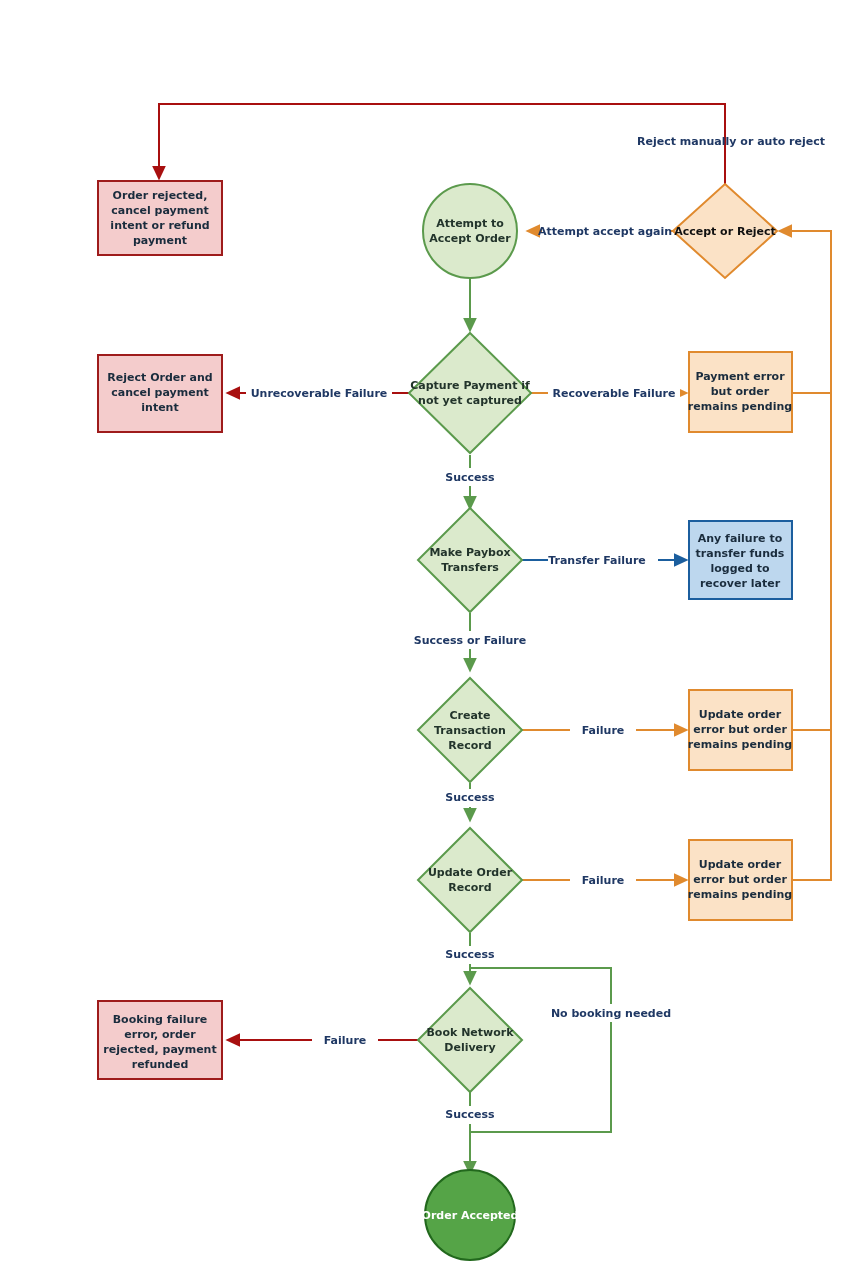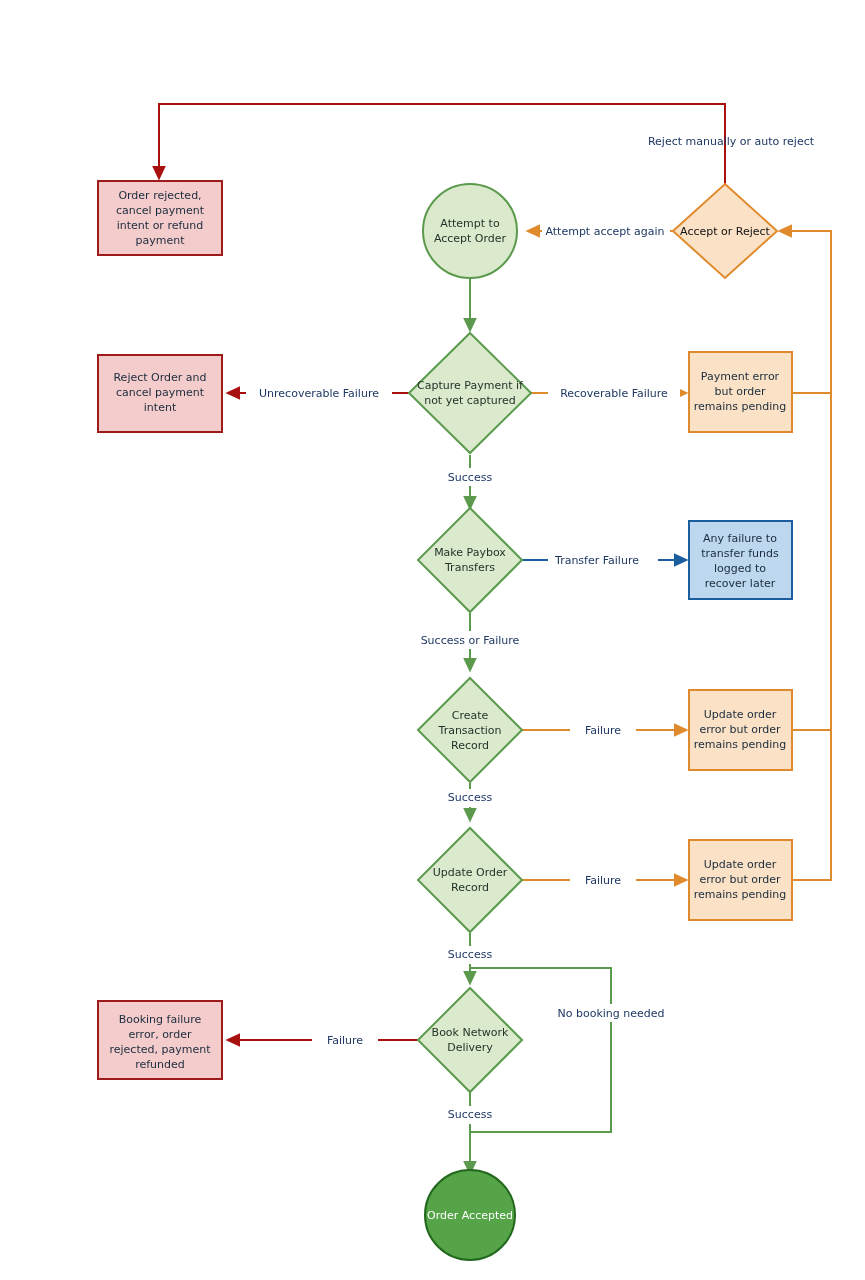--- a/index.html
+++ b/index.html
@@ -10,20 +10,21 @@
   body {
     width: 865px;
     height: 1280px;
     font-family: "DejaVu Sans", sans-serif;
     overflow: hidden;
   }
   #flow-root {
     position: relative;
     width: 865px;
     height: 1256px;
+    font-weight: bold;
   }
   svg#flowchart {
     display: block;
     width: 865px;
     height: 1280px;
   }
   .node-text {
     font-family: "DejaVu Sans", sans-serif;
     font-size: 11px;
     fill: #1a2c3d;

